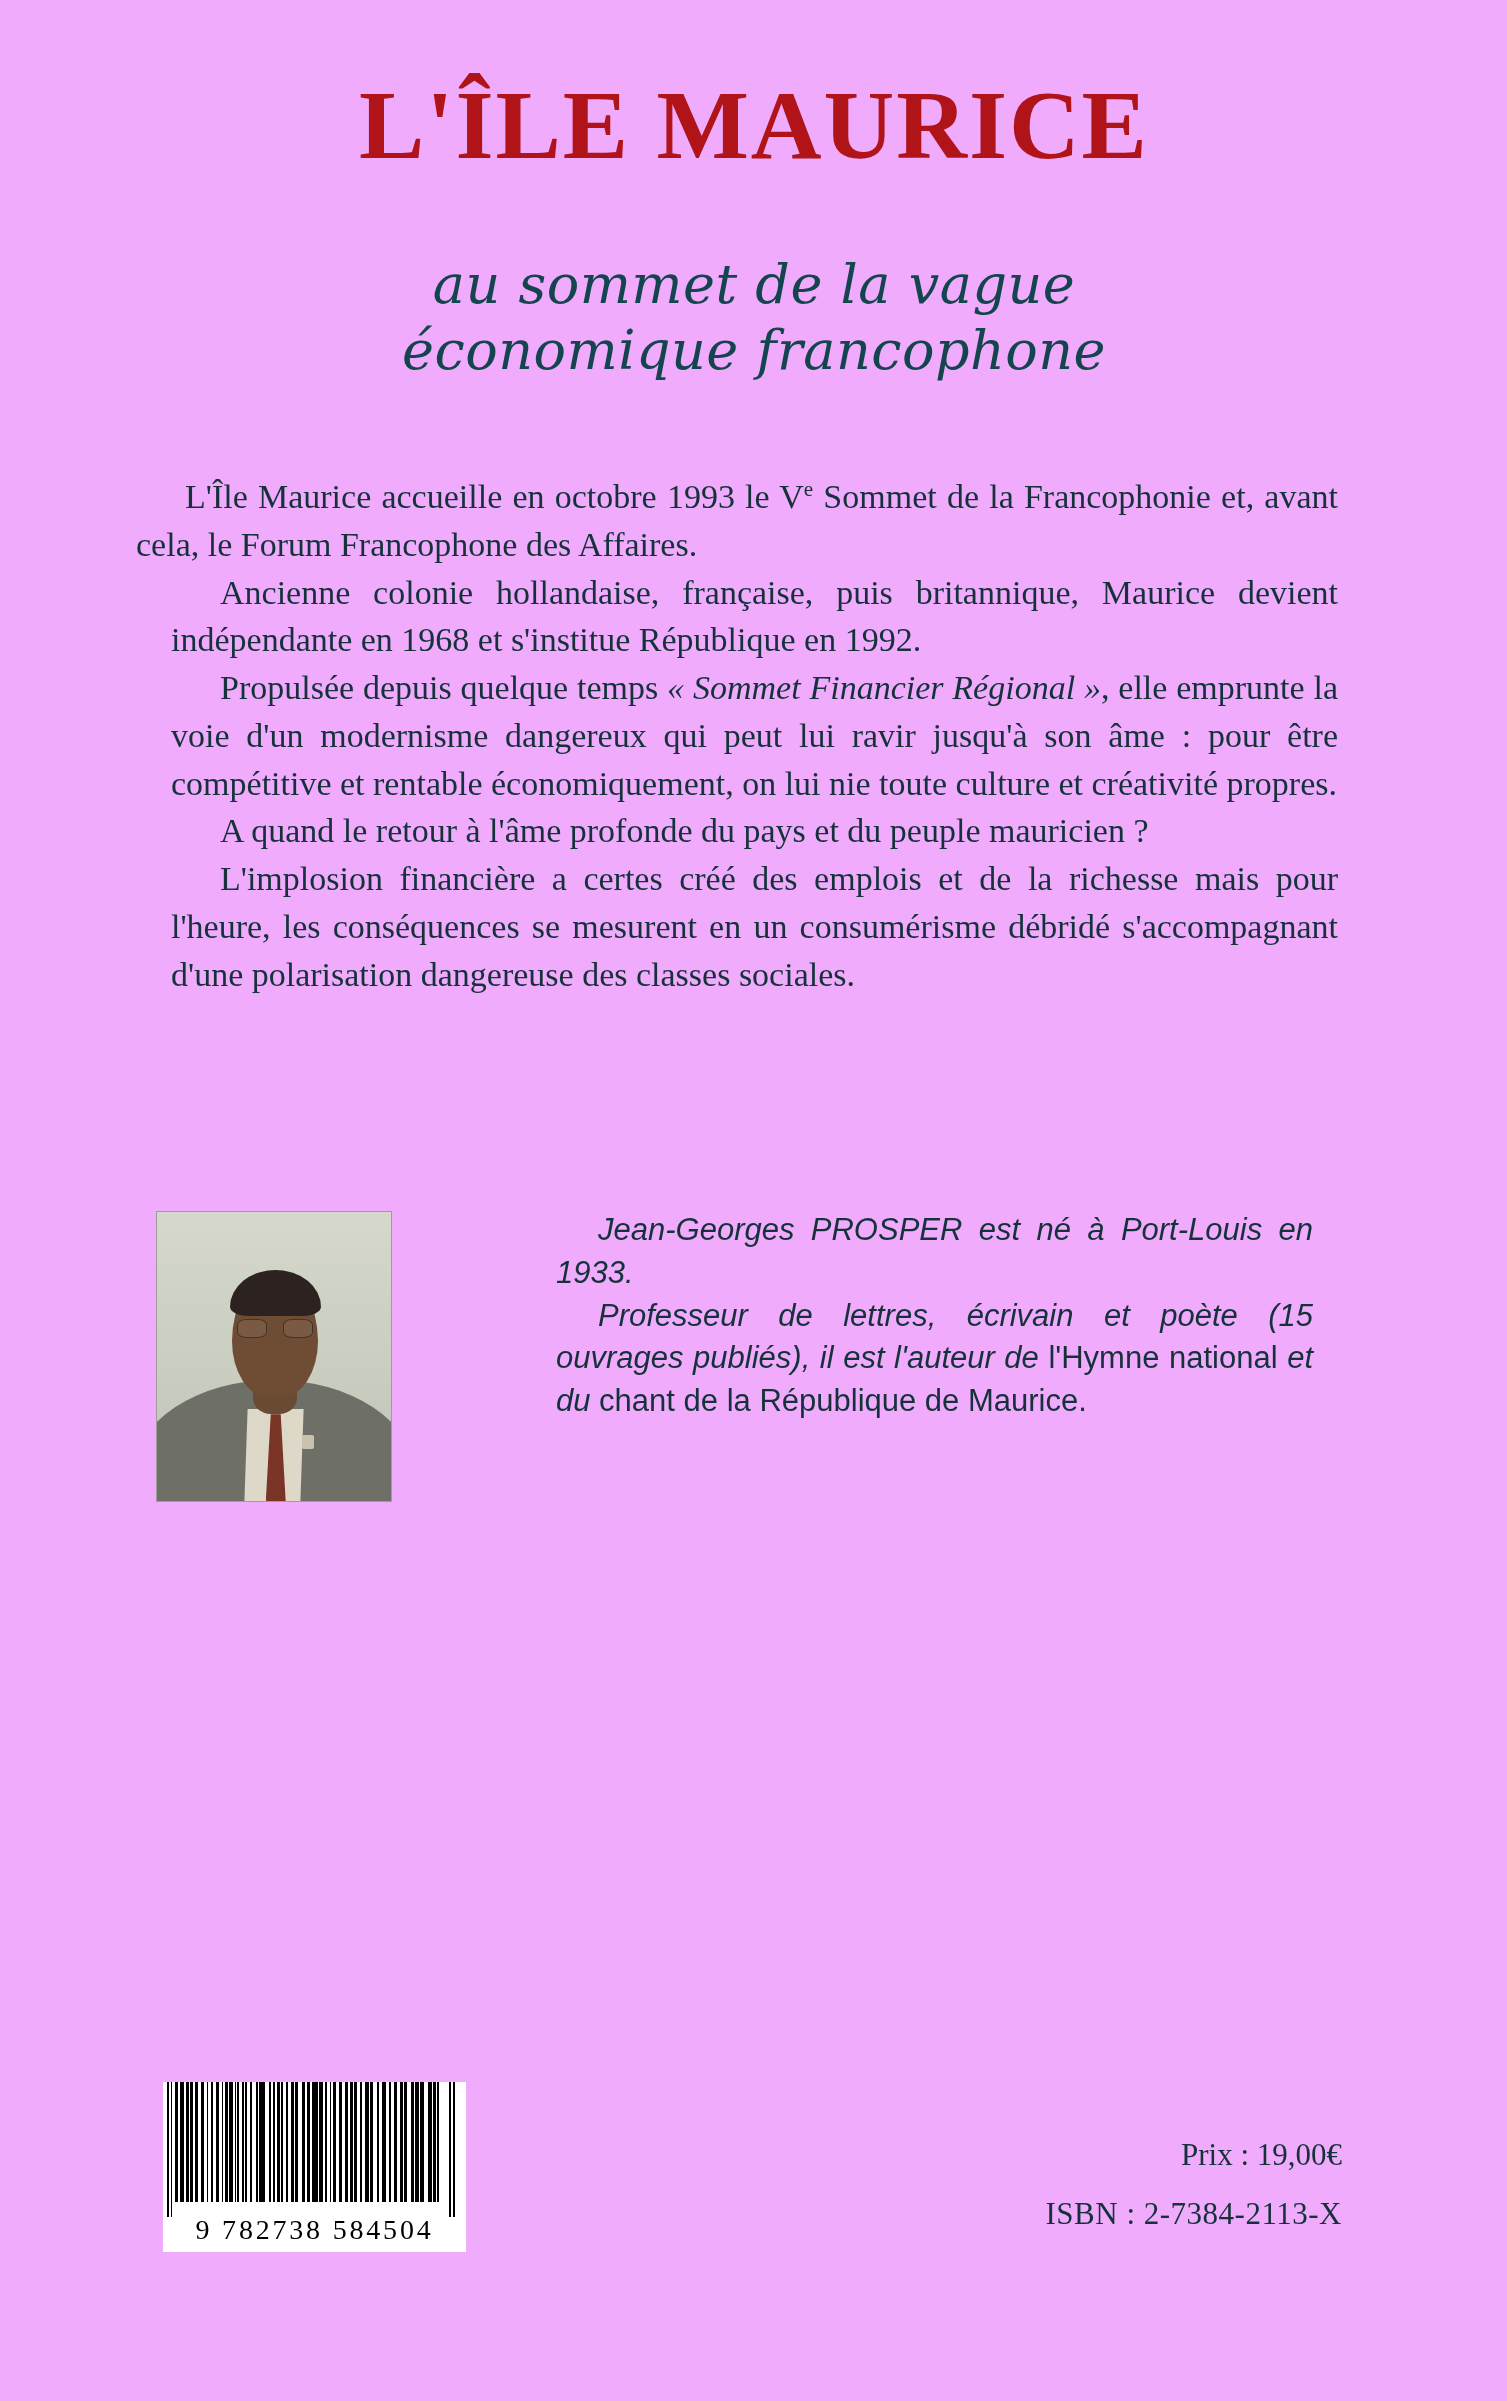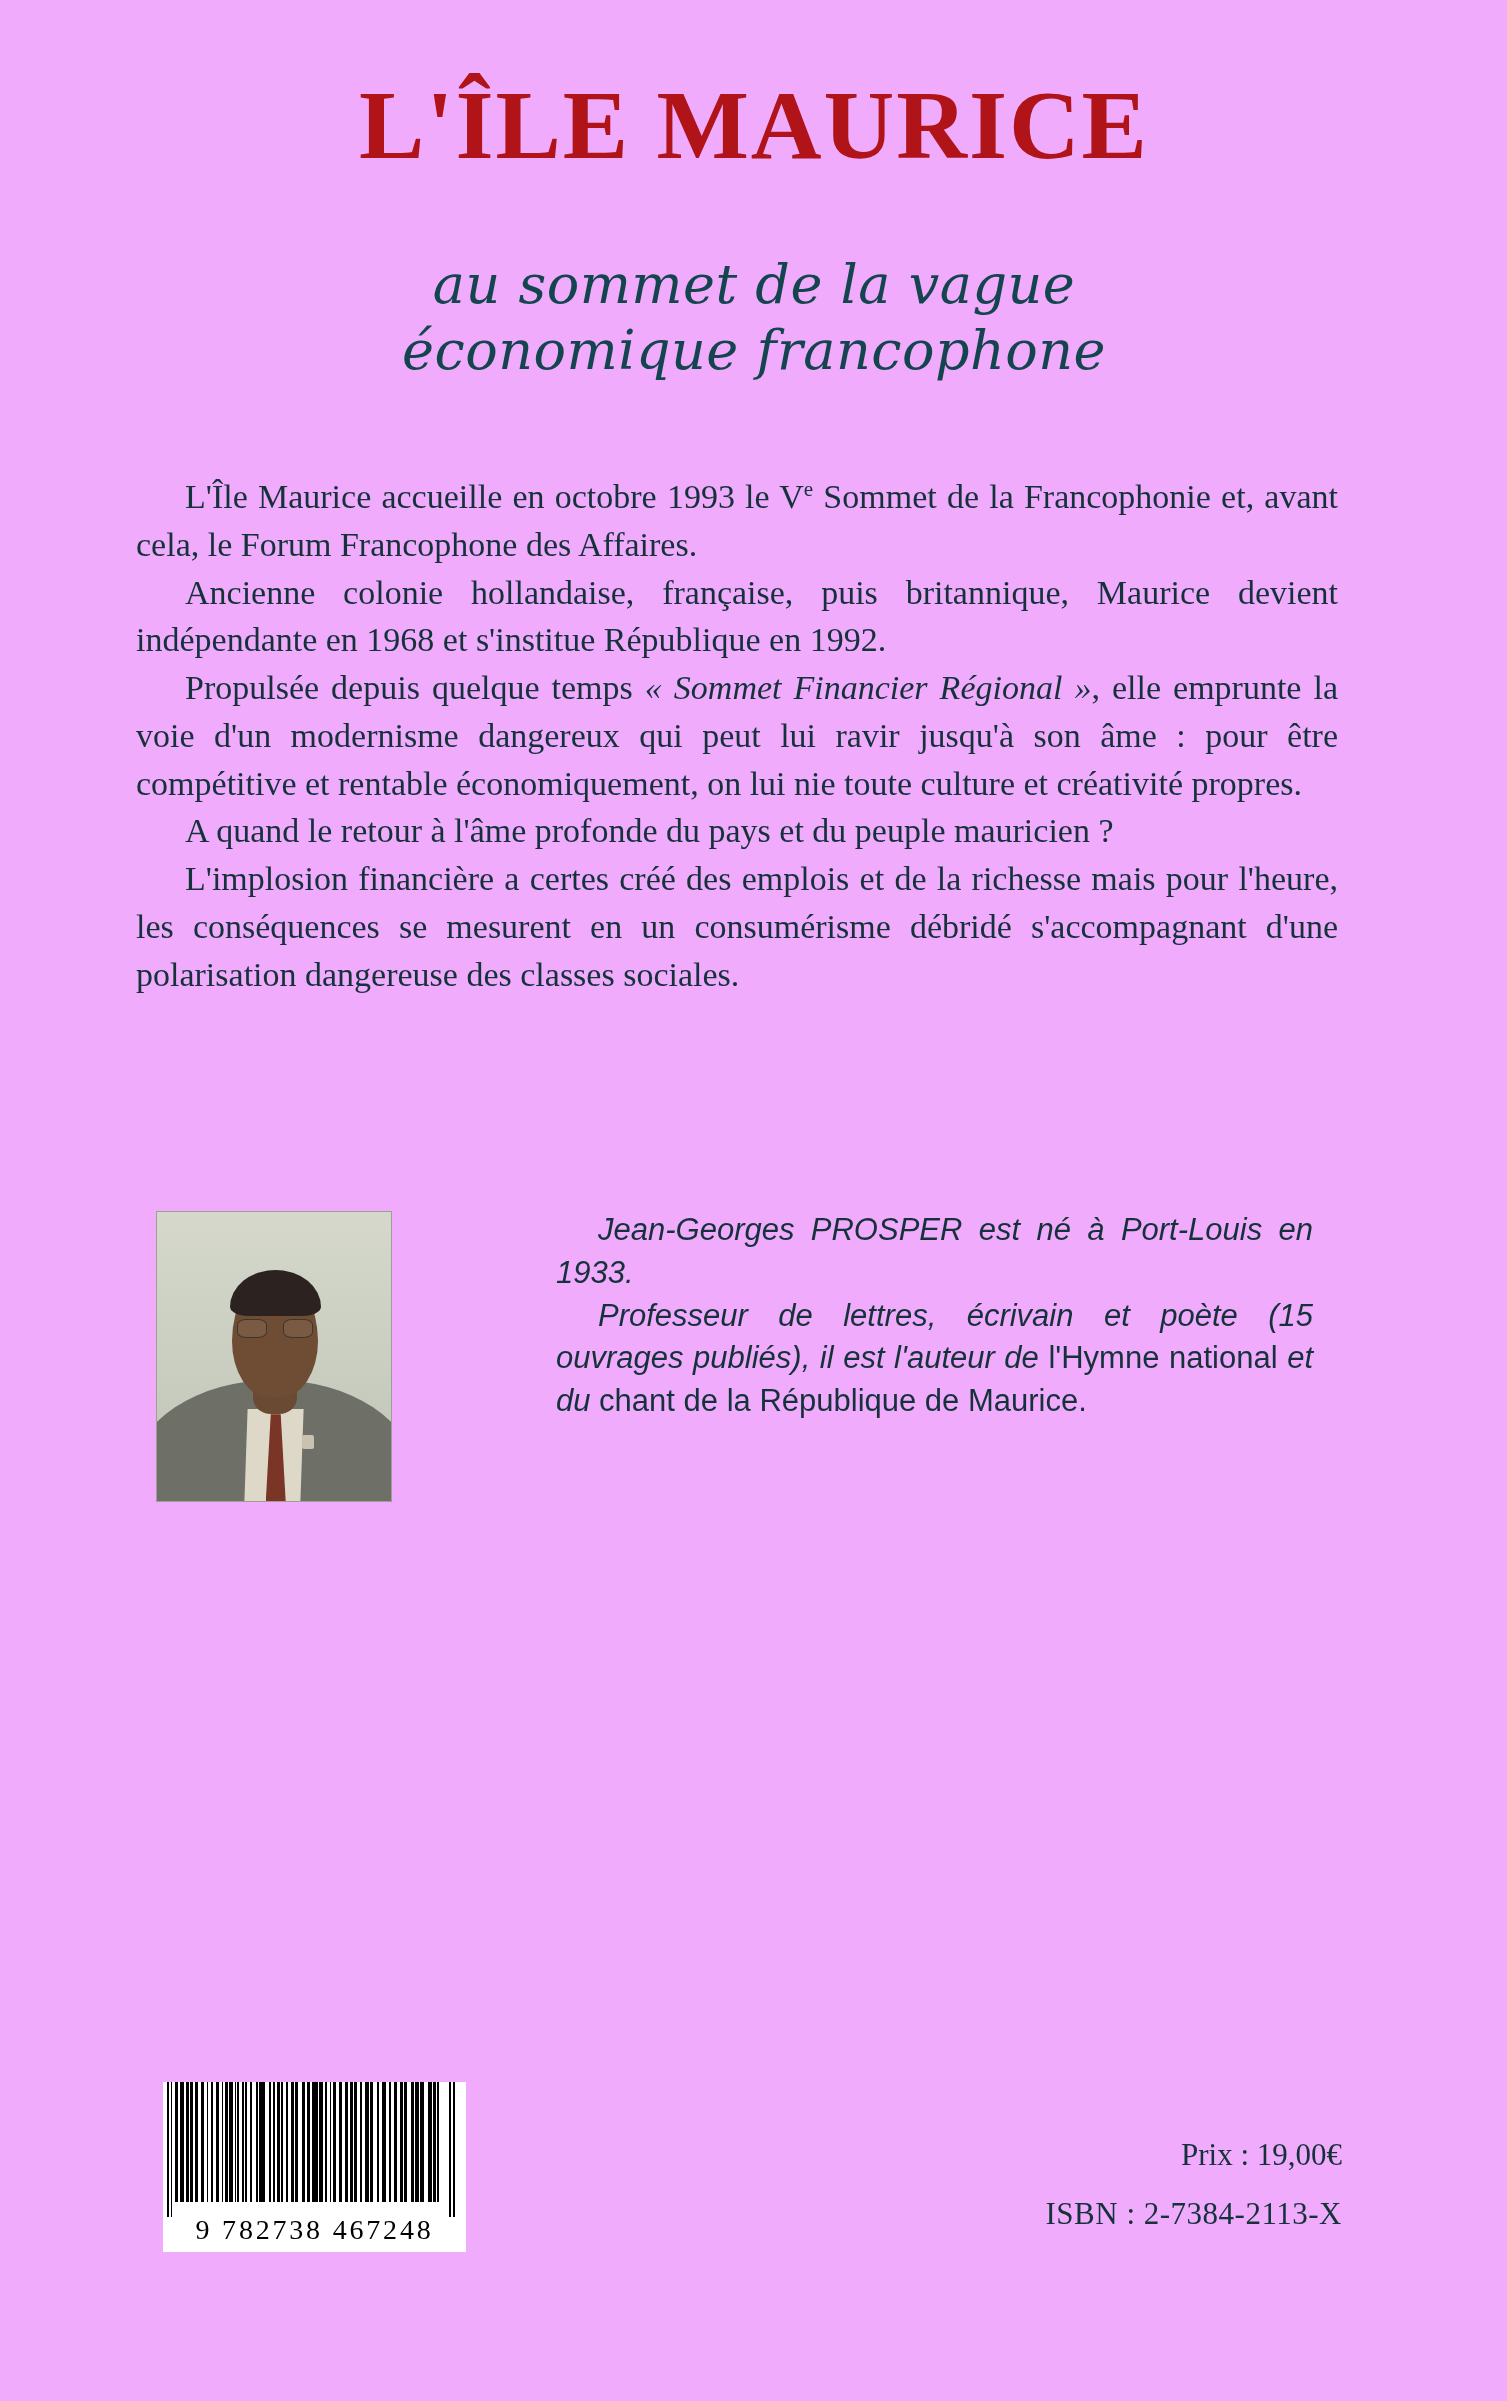--- a/index.html
+++ b/index.html
@@ -60,21 +60,21 @@
     font-family: "Liberation Serif", serif;
     font-size: 34px;
     line-height: 1.405;
     color: #15323b;
     text-align: justify;
   }
   .blurb p {
     margin: 0 0 0 0;
     text-indent: 49px;
   }
-  .blurb p + p { margin-top: 0px; }
+  .blurb p + p { margin-top: 0px; margin-left: 35px; }
   .blurb i { font-style: italic; }
   sup { font-size: 0.62em; vertical-align: super; }
 
   
   .author-photo {
     position: absolute;
     top: 1211px;
     left: 156px;
     width: 234px;
     height: 289px;
@@ -327,20 +327,20 @@
         <span style="left: 241px; width: 2.8px; bottom: 15px;"></span>
         <span style="left: 248px; width: 2.8px; bottom: 15px;"></span>
         <span style="left: 252px; width: 3.8px; bottom: 15px;"></span>
         <span style="left: 257px; width: 3.8px; bottom: 15px;"></span>
         <span style="left: 265px; width: 3.8px; bottom: 15px;"></span>
         <span style="left: 270px; width: 2.8px; bottom: 15px;"></span>
         <span style="left: 274px; width: 1.9px; bottom: 15px;"></span>
         <span style="left: 286px; width: 1.9px; bottom: 0px;"></span>
         <span style="left: 290px; width: 1.9px; bottom: 0px;"></span>
       </div>
-    <div class="barcode-digits">9 782738 467248</div>
+    <div class="barcode-digits">9 782738 584504</div>
   </div>
 
   <div class="price">Prix : 19,00€</div>
   <div class="isbn">ISBN : 2-7384-2113-X</div>
 
 </div>
 
 
 </body></html>

